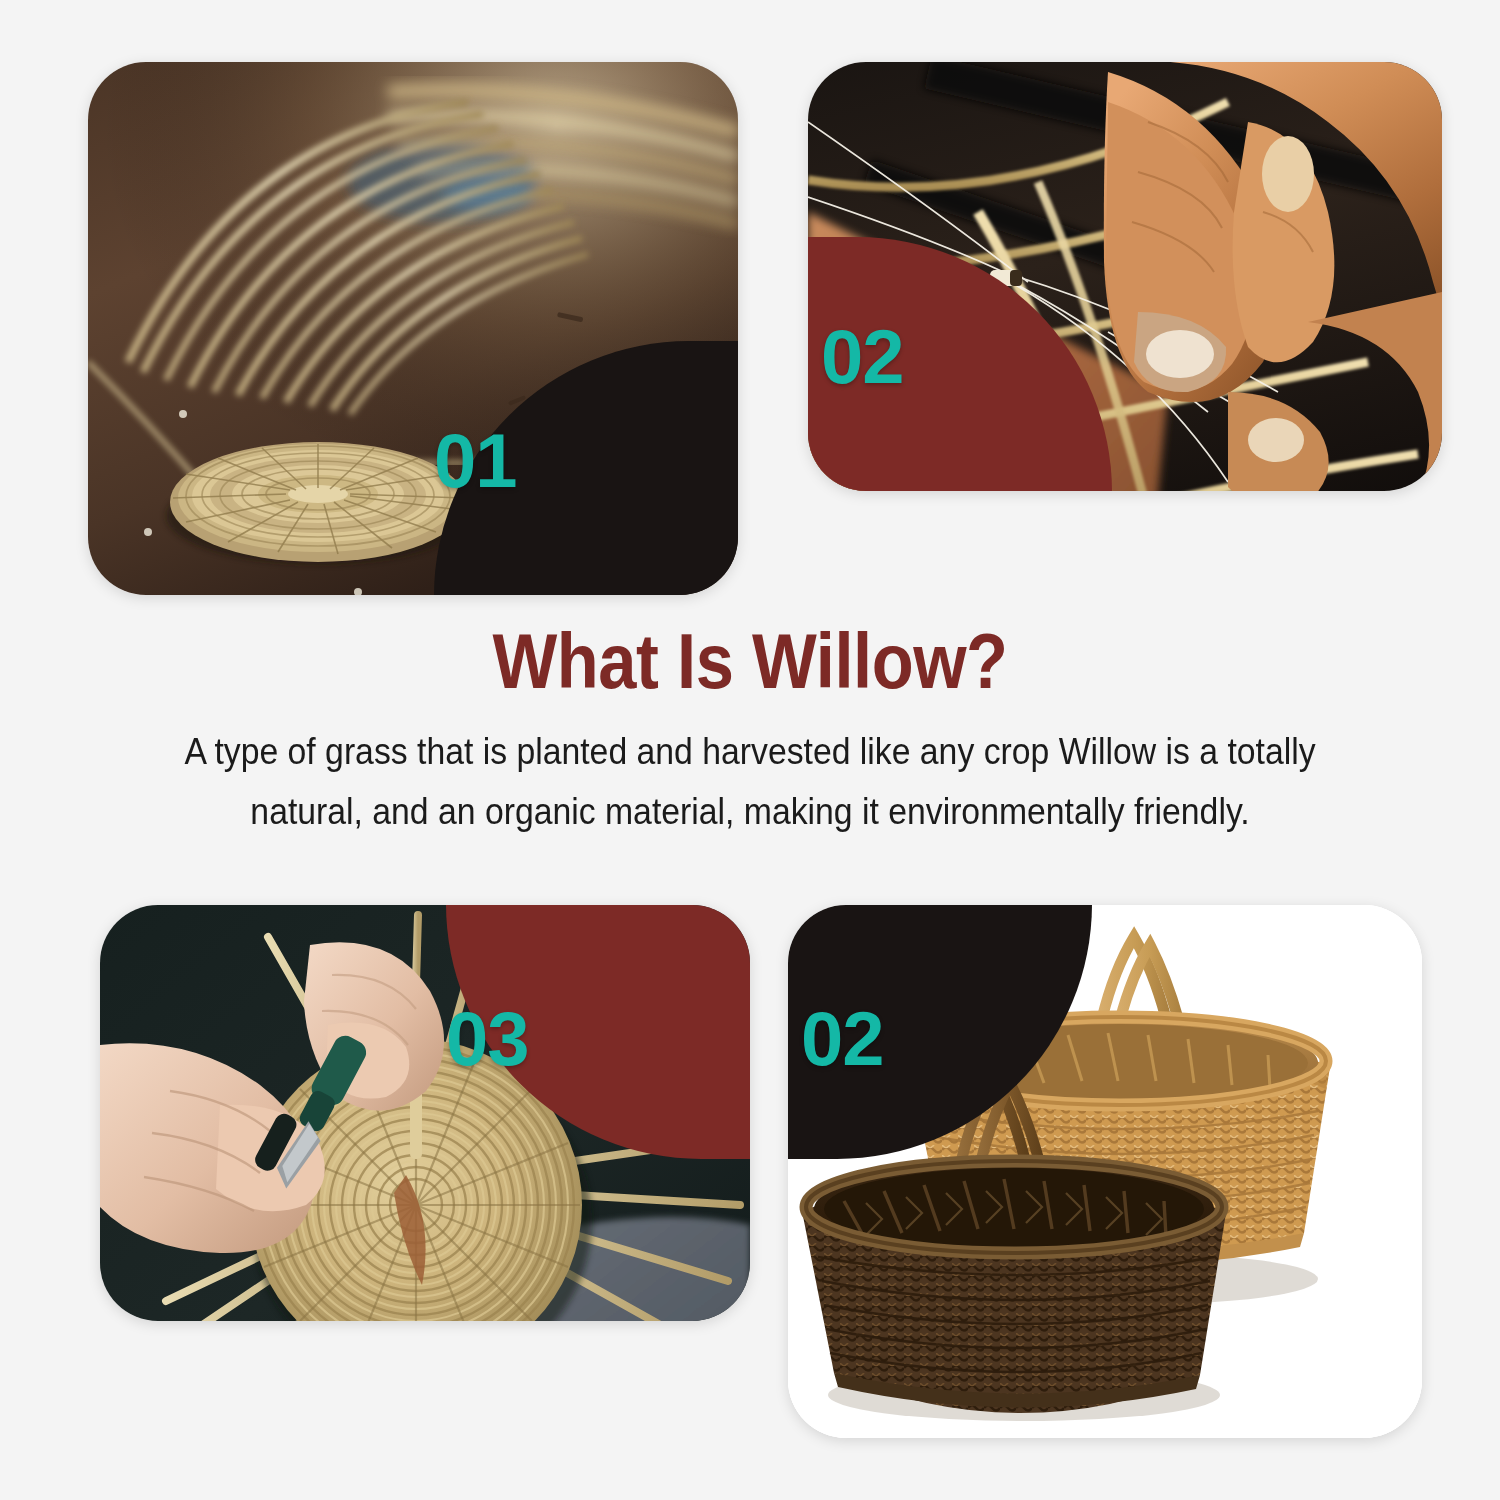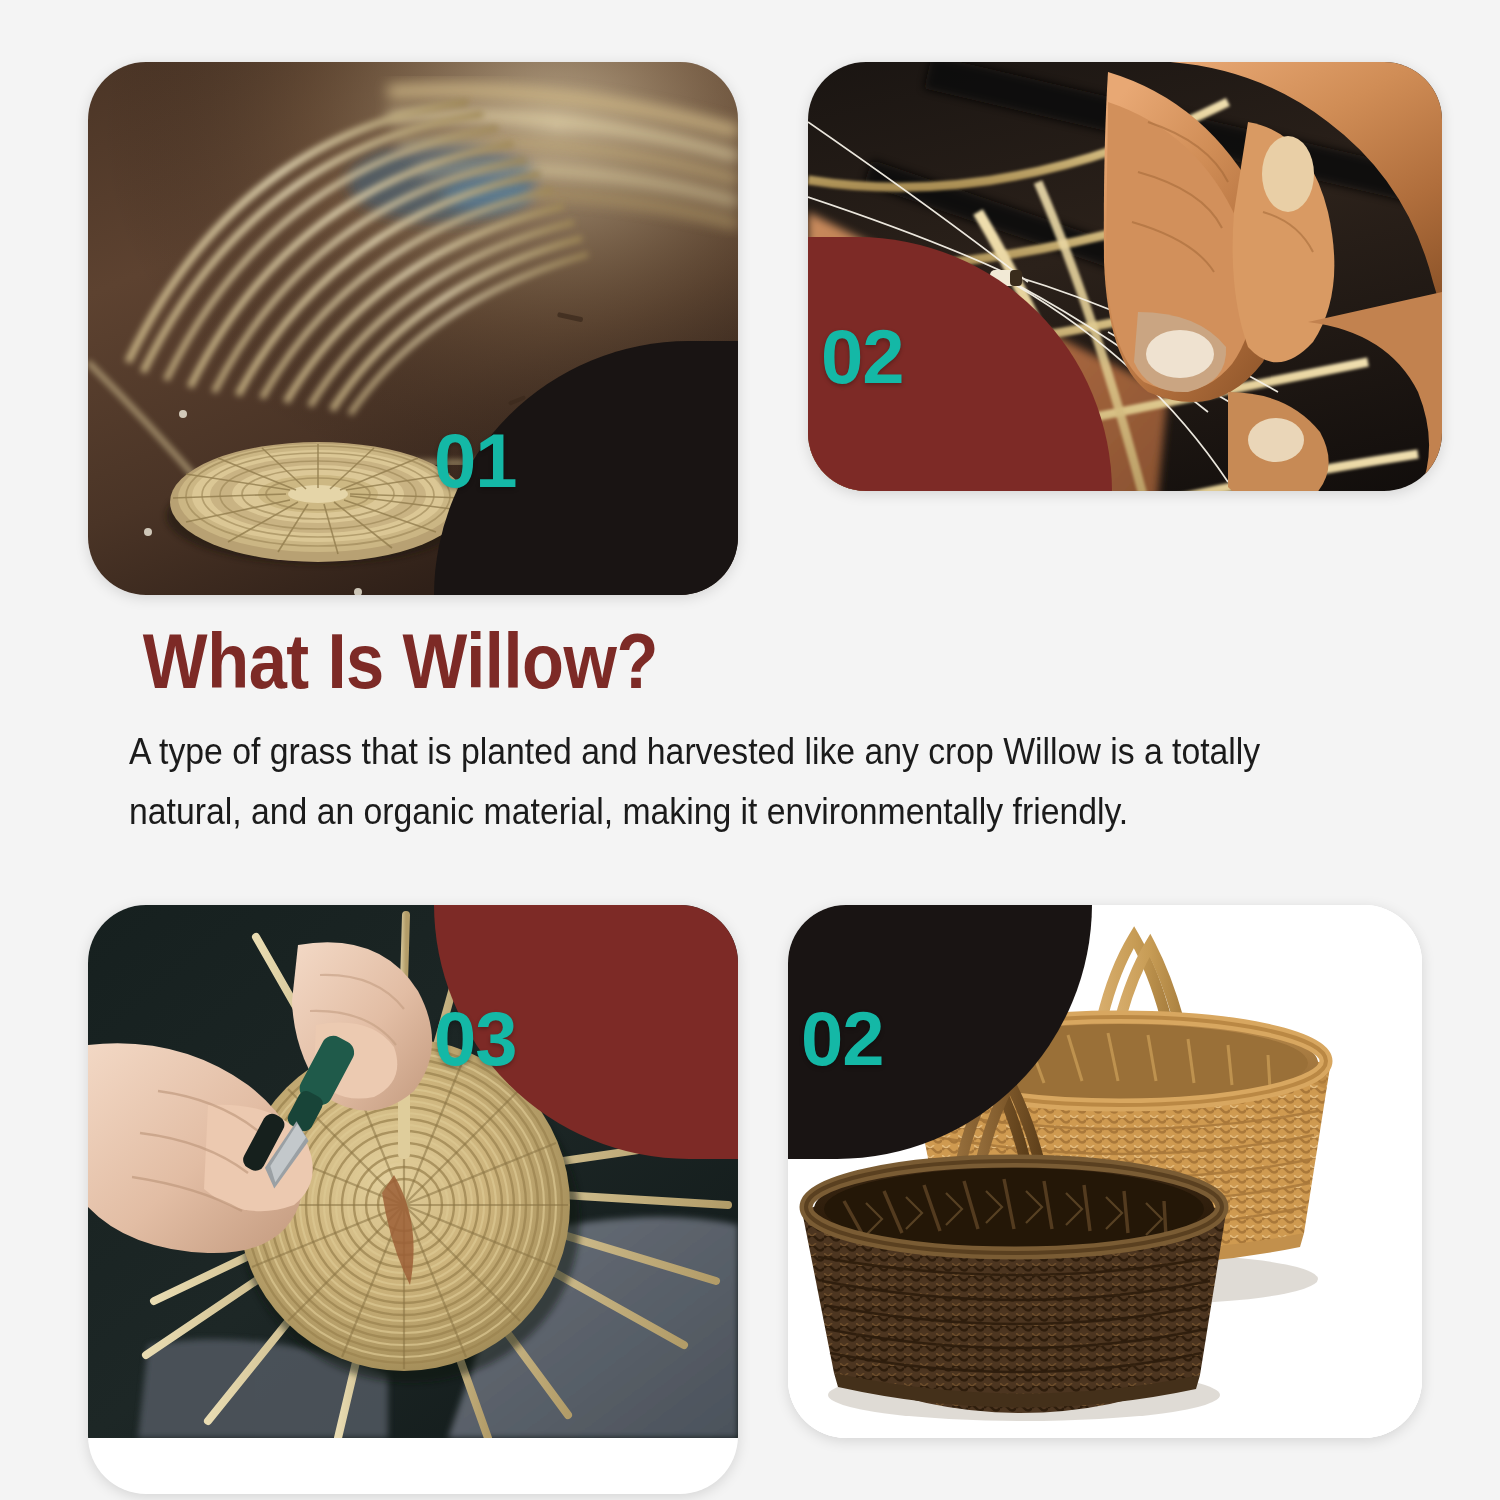--- a/index.html
+++ b/index.html
@@ -25,21 +25,21 @@
   .card {
     position: absolute;
     border-radius: 58px;
     overflow: hidden;
     background: #ffffff;
     box-shadow: 0 3px 14px rgba(0,0,0,0.13);
   }
 
   .card-1 { left: 88px;  top: 62px;   width: 650px; height: 533px; }
   .card-2 { left: 808px; top: 62px;   width: 634px; height: 429px; }
-  .card-3 { left: 88px;  top: 905px;  width: 650px; height: 589px; }
+  .card-3 { left: 100px;  top: 905px;  width: 650px; height: 416px; }
   .card-4 { left: 788px; top: 905px;  width: 634px; height: 533px; }
 
   .photo {
     position: absolute;
     inset: 0;
     overflow: hidden;
   }
 
   
   .badge {
@@ -80,21 +80,21 @@
     border-radius: 58px 0 255px 0;
     padding-left: 14px; padding-top: 14px;
   }
 
   
   .text-block {
     position: absolute;
     left: 60px;
     top: 620px;
     width: 1380px;
-    text-align: left;
+    text-align: center;
   }
   .headline {
     font-size: 78px;
     font-weight: 800;
     letter-spacing: -0.5px;
     line-height: 1.06;
     transform: scaleX(0.88);
     font-family: "Liberation Sans", sans-serif;
   }
   .body-copy {

